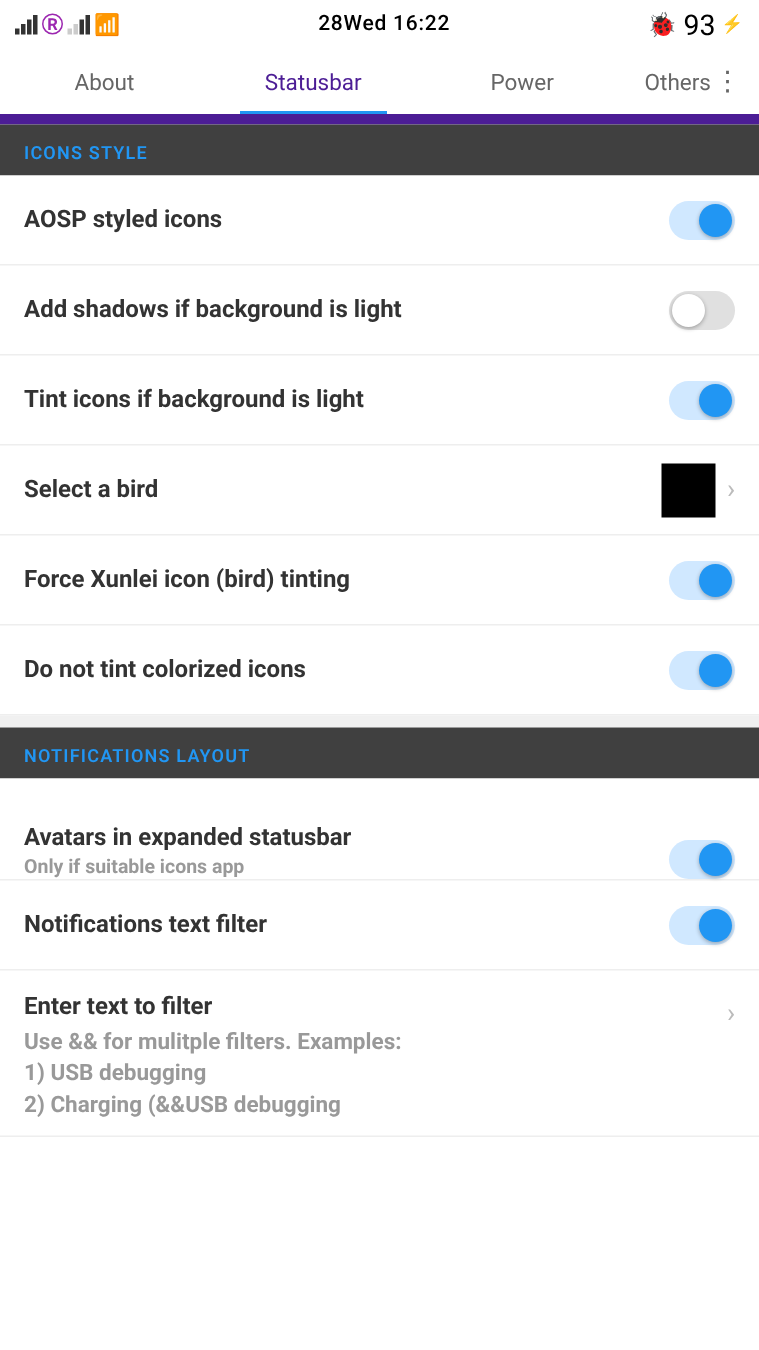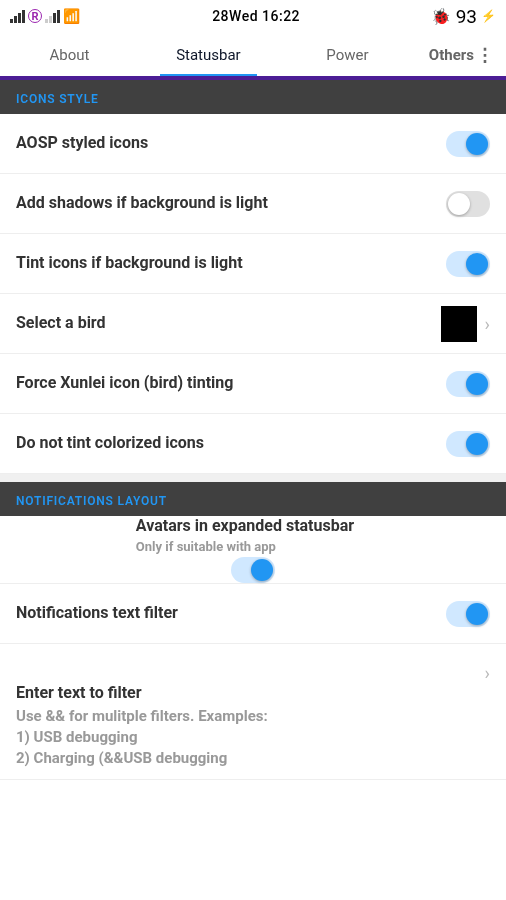--- a/index.html
+++ b/index.html
@@ -47,52 +47,51 @@
     }
     .signal-bars span {
       width: 3px;
       background: #333;
       display: block;
     }
 
     
     .tab-bar {
       display: flex;
-      border-bottom: 4px solid #4c1d95;
+      border-bottom: 7px solid #4c1d95;
       background: #fff;
     }
     .tab-item {
       flex: 1;
       text-align: center;
       padding: 14px 0 12px;
       font-size: 15px;
       color: #666;
       cursor: pointer;
       position: relative;
     }
     .tab-item.active {
-      color: #0f172a;
+      color: #4c1d95;
     }
     .tab-item.active::after {
       content: '';
       position: absolute;
       bottom: 0;
       left: 15%;
       right: 15%;
       height: 2px;
       background: #2196F3;
     }
     .tab-more {
       display: flex;
       align-items: center;
       justify-content: center;
       padding: 14px 12px 12px;
       font-size: 15px;
       color: #666;
-      font-weight: bold;
     }
 
     
     .section-header {
       padding: 12px 16px 8px;
       font-size: 12px;
       font-weight: 600;
       color: #2196F3;
       letter-spacing: 0.8px;
       background: #404040;
@@ -183,21 +182,20 @@
     
     .description-text {
       font-size: 15px;
       color: #999;
       line-height: 1.4;
     }
     .description-title {
       font-size: 16px;
       color: #333;
       margin-bottom: 4px;
-      margin-top: 25px;
     }
   </style>
 </head>
 <body>
 
 <div class="status-bar">
   <div class="status-left">
 
     <div class="signal-bars">
       <span style="height:4px"></span>
@@ -311,24 +309,24 @@
 </div>
 
 <div class="section-gap"></div>
 
 <div class="section-header">
   <span>NOTIFICATIONS LAYOUT</span>
 </div>
 
 <div class="settings-list">
 
-  <div class="settings-row" style="min-height:68px; align-items:center;flex-direction:column;">
+  <div class="settings-row" style="min-height:68px; align-items:flex-end;">
     <div class="settings-row-text">
       <div class="settings-row-label">Avatars in expanded statusbar</div>
-      <div class="settings-row-sublabel">Only if suitable with app</div>
+      <div class="settings-row-sublabel">Only if suitable icons app</div>
     </div>
     <div class="toggle on">
       <div class="toggle-knob"></div>
     </div>
   </div>
 
   <div class="settings-row">
     <div class="settings-row-text">
       <div class="settings-row-label">Notifications text filter</div>
     </div>

